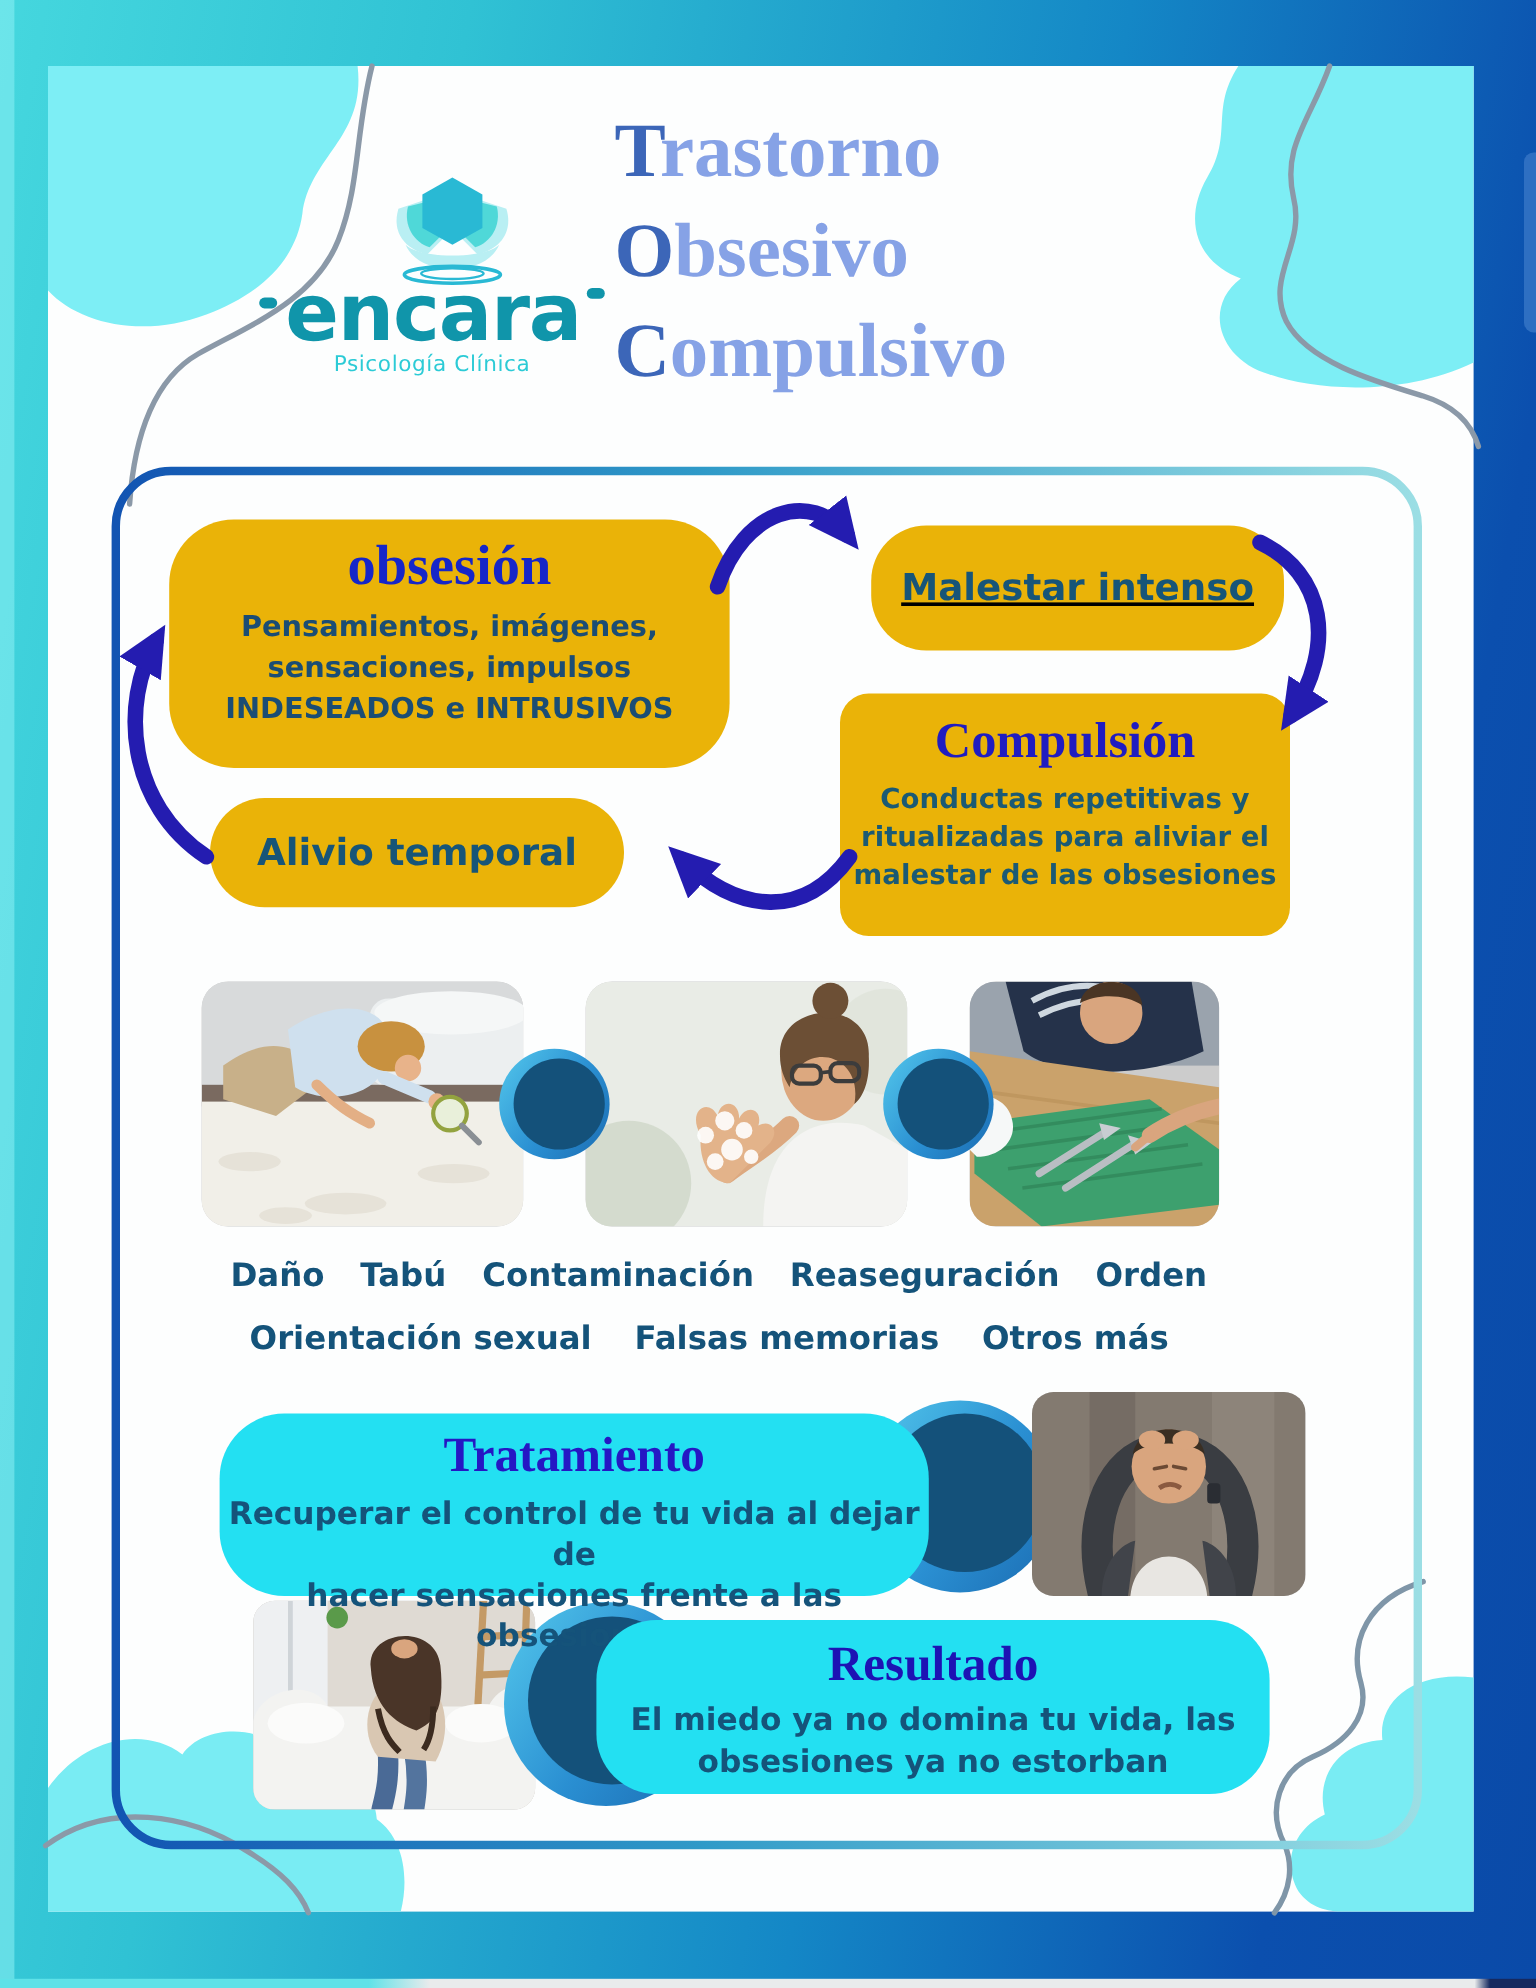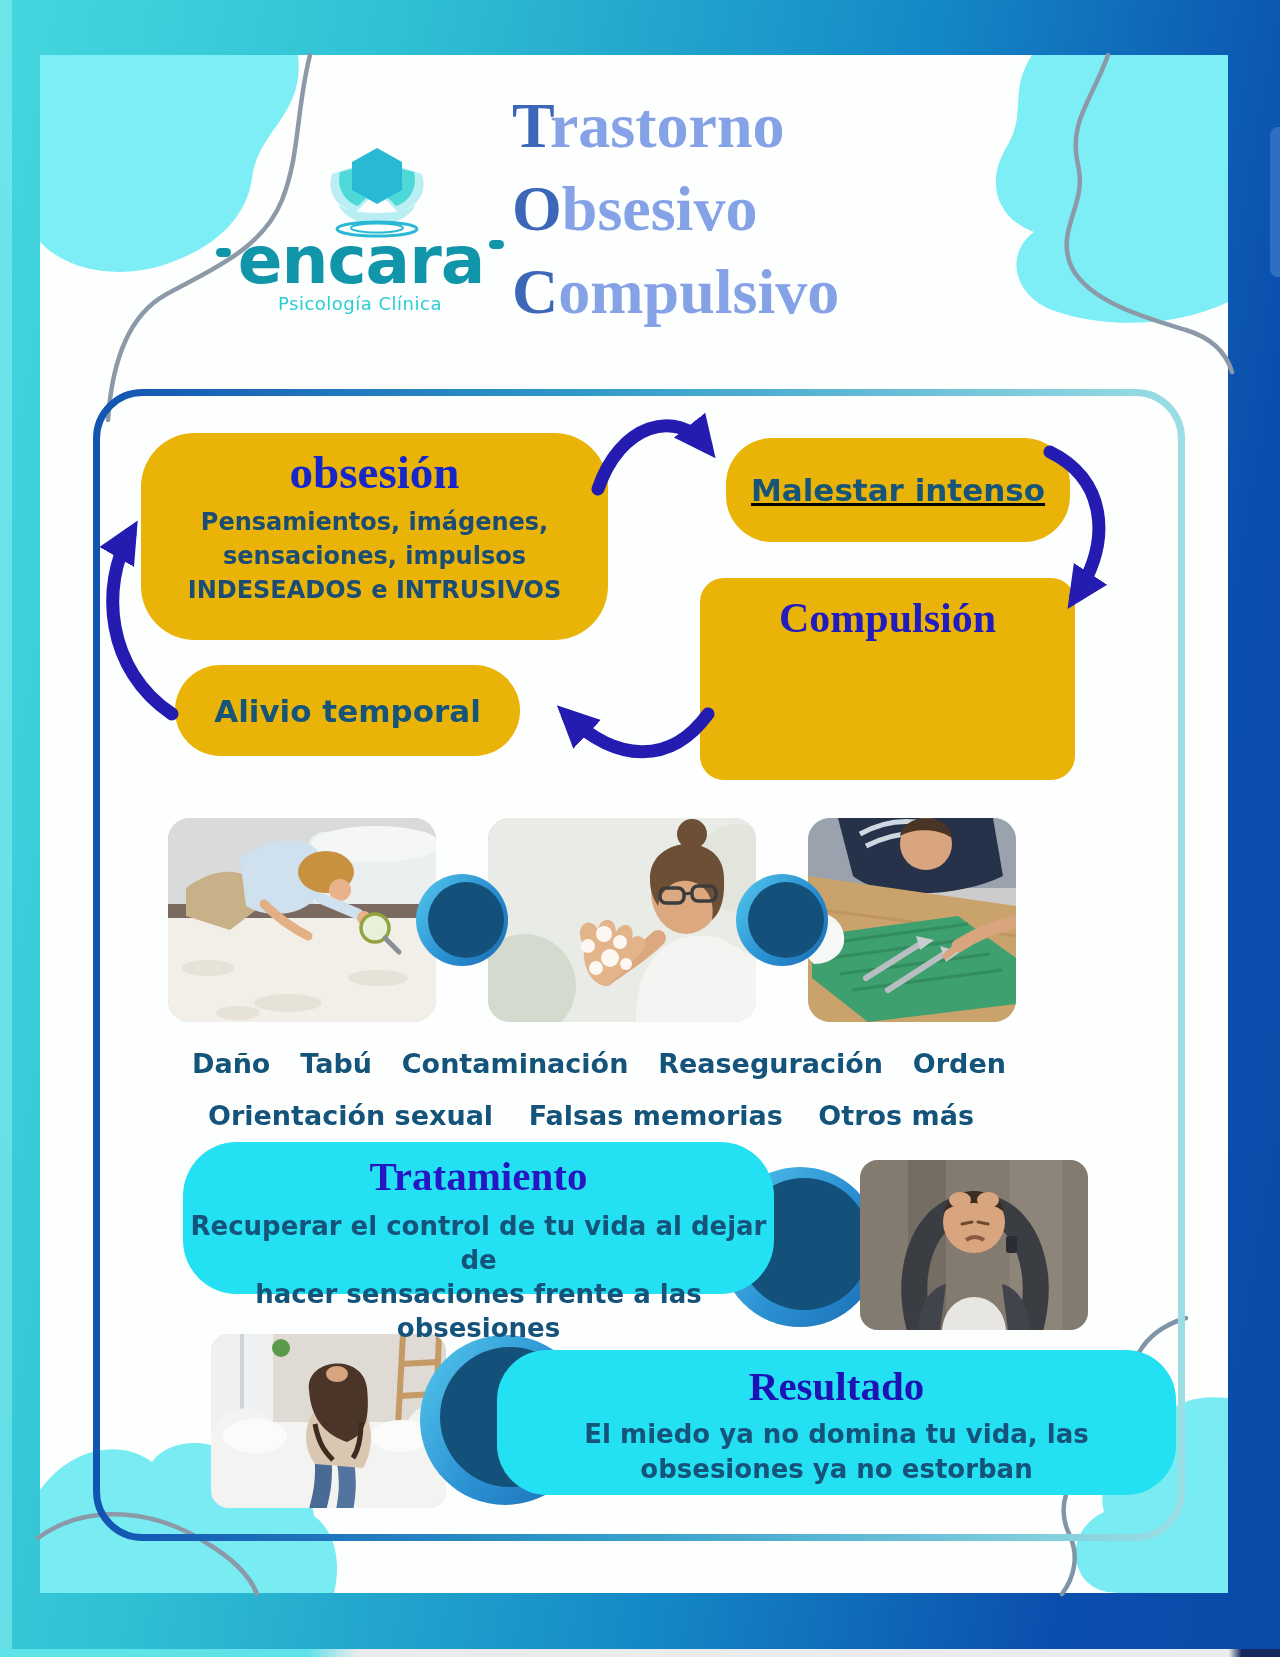--- a/index.html
+++ b/index.html
@@ -61,24 +61,24 @@
   #dot-trat .core{left:18px;top:11px;width:132px;height:132px;}
   #dot-res{left:420px;top:1335px;width:170px;height:170px;z-index:5;}
   #dot-res .core{left:20px;top:12px;width:140px;height:140px;}
   
   .cat-row{position:absolute;display:flex;justify-content:space-between;z-index:5;
            font-size:27px;font-weight:700;color:#14537a;}
   #cat-row-1{left:192px;top:1048px;width:814px;}
   #cat-row-2{left:208px;top:1100px;width:766px;}
   
   .bigbox{position:absolute;background:#23e0f2;z-index:6;text-align:center;}
-  #box-tratamiento{left:183px;top:1142px;width:591px;height:152px;border-radius:54px;}
+  #box-tratamiento{left:183px;top:1178px;width:591px;height:152px;border-radius:54px;}
   #box-tratamiento .serif-head{font-size:41px;margin-top:10px;color:#2517c4;}
   #box-tratamiento .body{font-size:26px;line-height:34px;margin-top:9px;color:#15537a;font-weight:700;}
-  #box-resultado{left:497px;top:1350px;width:679px;height:145px;border-radius:50px;}
+  #box-resultado{left:497px;top:1350px;width:561px;height:145px;border-radius:50px;}
   #box-resultado .serif-head{font-size:41px;margin-top:12px;color:#1d13b4;}
   #box-resultado .body{font-size:26px;line-height:35px;margin-top:7px;color:#15537a;font-weight:700;}
 </style>
 </head>
 <body>
 
 <div class="canvas">
   <div class="frame"></div>
   <div class="left-strip"></div>
   <div class="bottom-sliver"></div>
@@ -130,20 +130,23 @@
     <div class="serif-head" style="color:#1626c8;">obsesión</div>
     <div class="body sans-bold pre">Pensamientos, imágenes,
 sensaciones, impulsos
 INDESEADOS e INTRUSIVOS</div>
   </div>
   <div class="cbox" id="box-malestar">
     <div class="label sans-bold">Malestar intenso</div>
   </div>
   <div class="cbox" id="box-compulsion">
     <div class="serif-head">Compulsión</div>
+    <div class="body sans-bold pre">Conductas repetitivas y
+ritualizadas para aliviar el
+malestar de las obsesiones</div>
   </div>
   <div class="cbox" id="box-alivio">
     <div class="label sans-bold">Alivio temporal</div>
   </div>
 
   <svg class="layer arrows" viewBox="0 0 1280 1657">
     <defs>
       <marker id="ah" viewBox="0 0 10 10" refX="6" refY="5" markerWidth="3.4" markerHeight="3.4" orient="auto-start-reverse">
         <path d="M0,0.5 L9.5,5 L0,9.5 Z" fill="#241cb0"></path>
       </marker>

